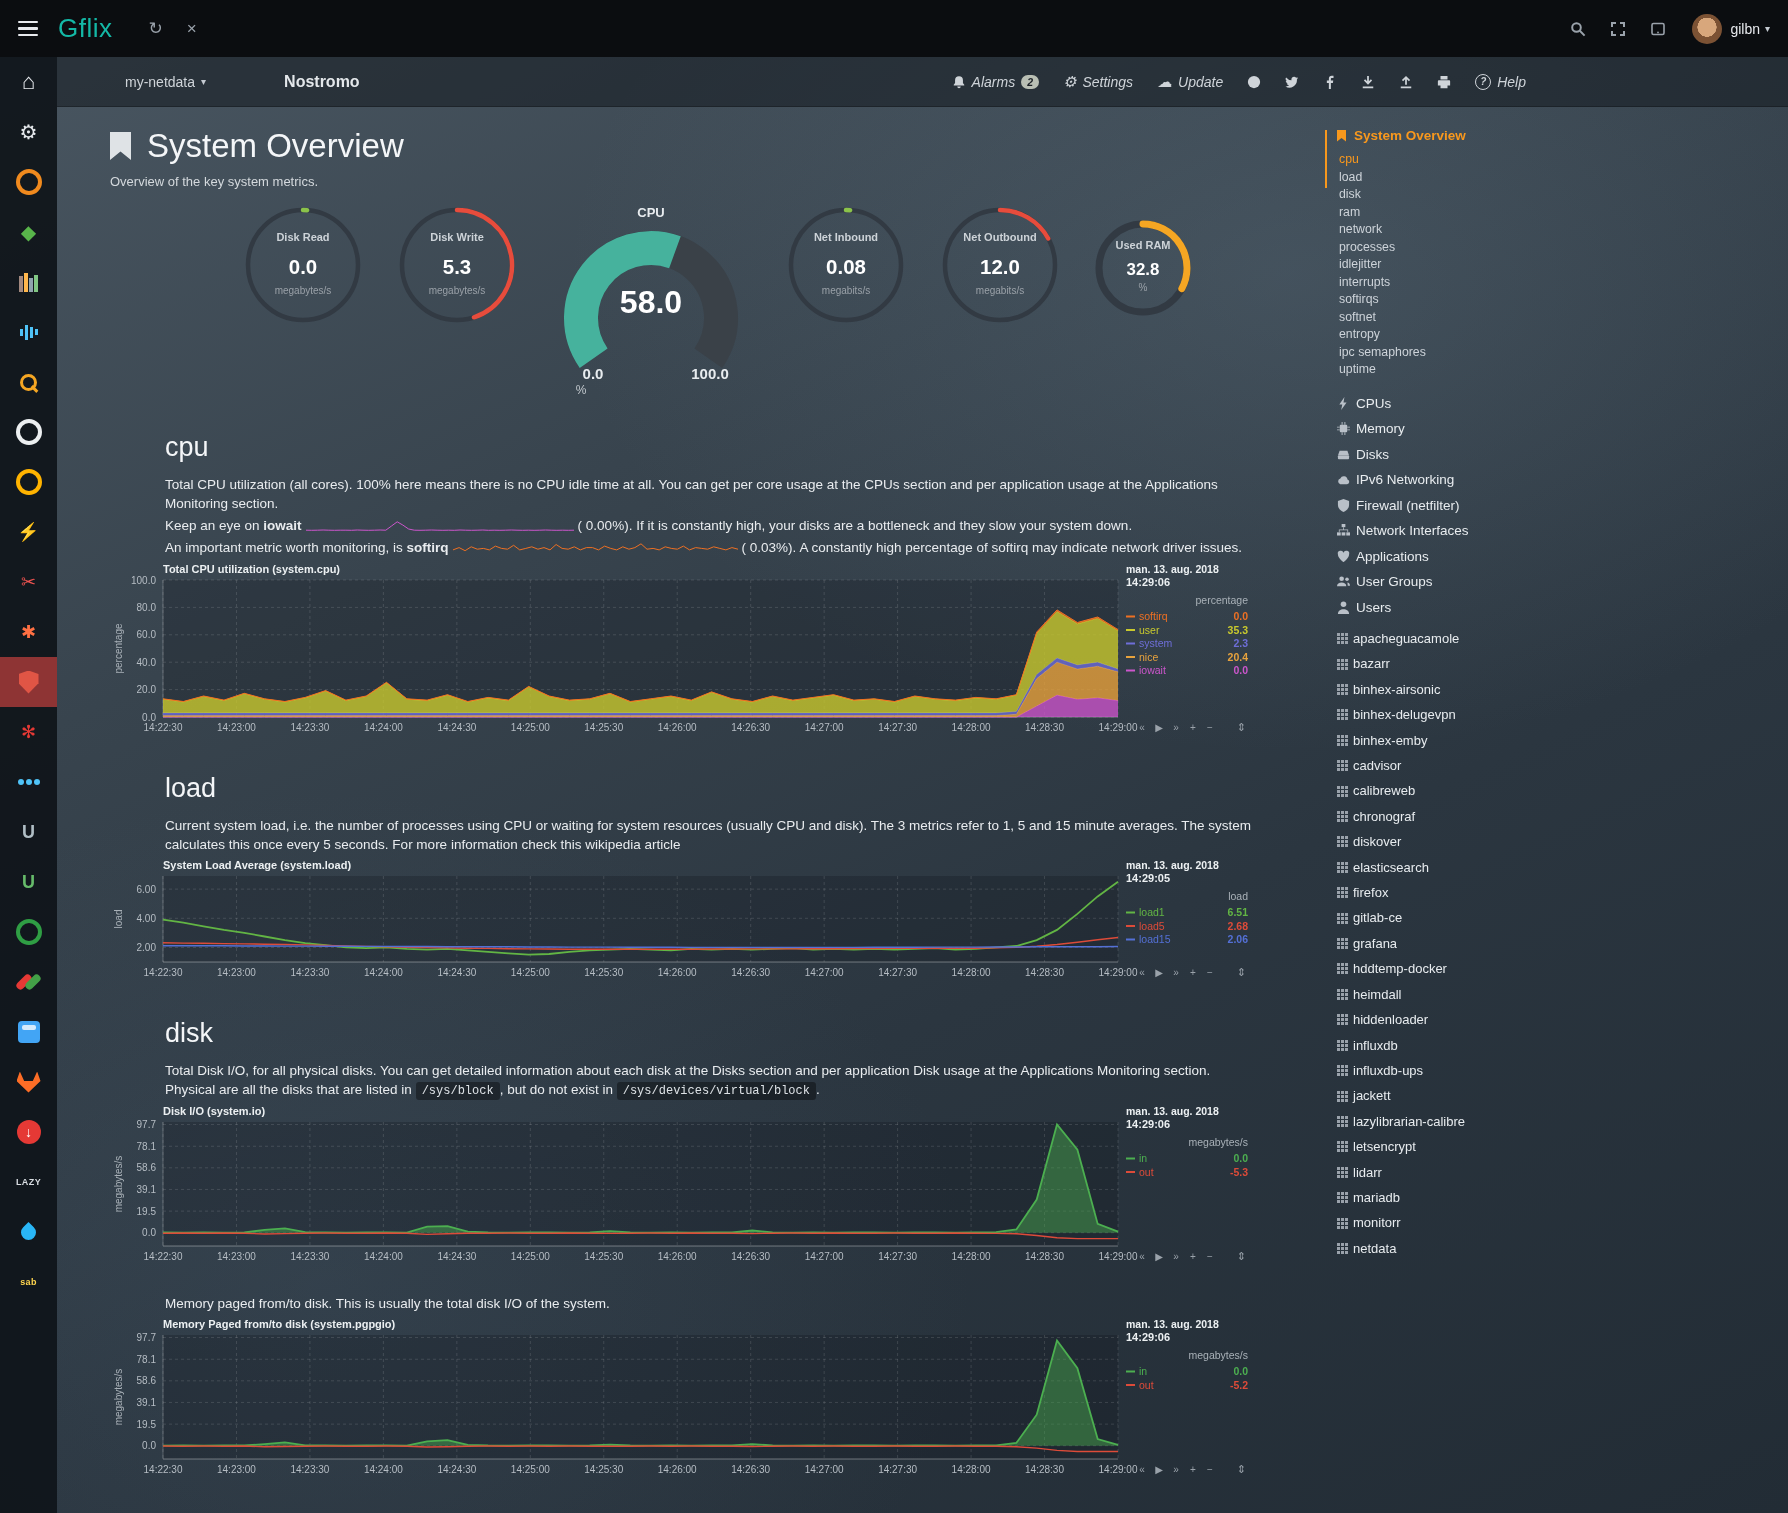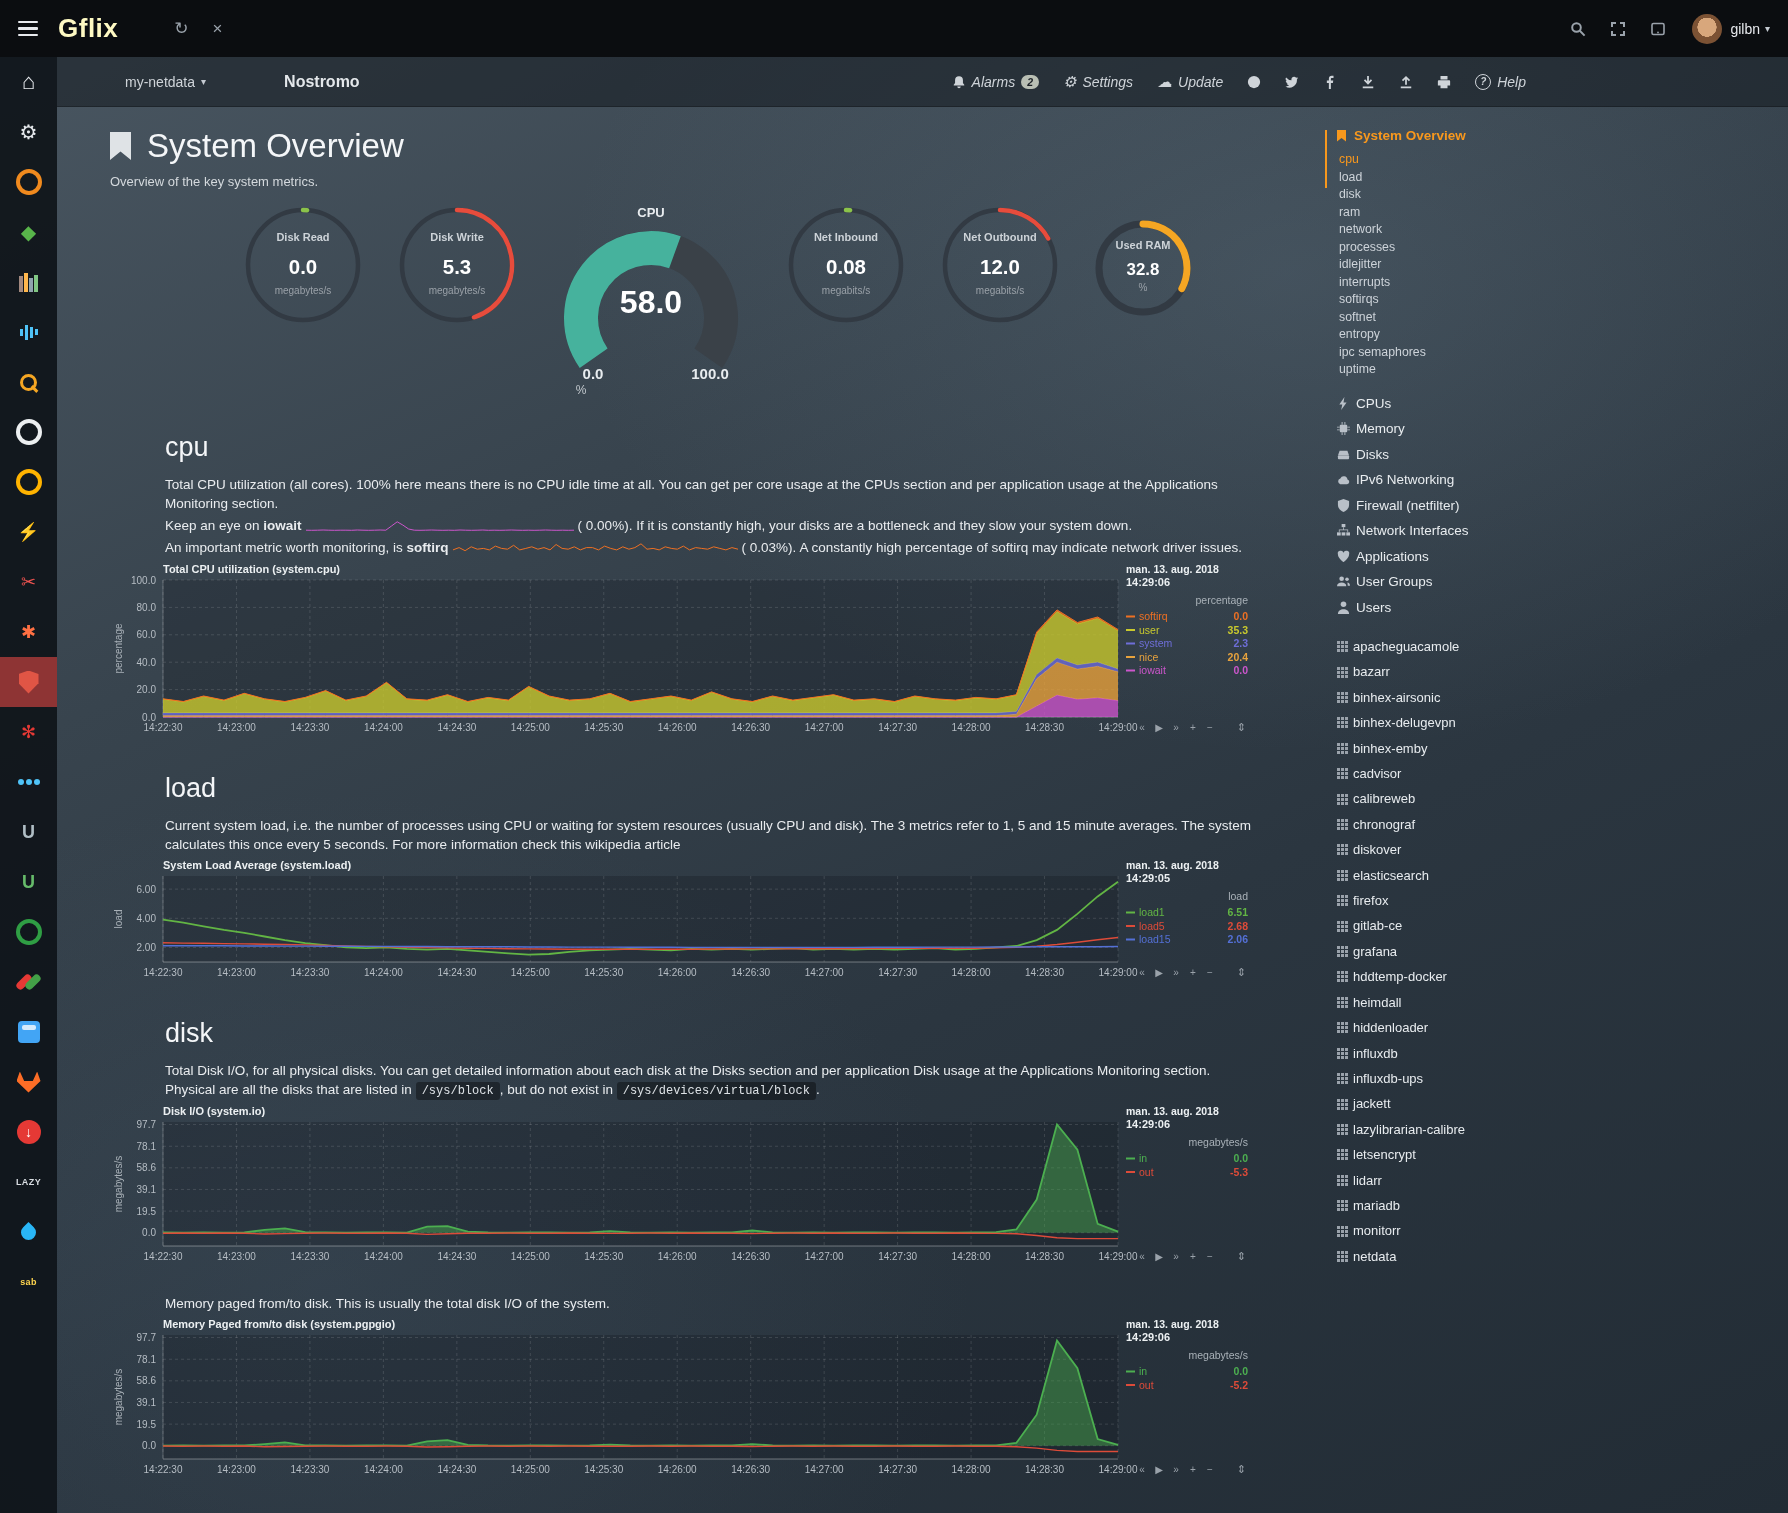--- a/index.html
+++ b/index.html
@@ -10,21 +10,21 @@
       radial-gradient(1000px 760px at 18% 85%, rgba(70,88,104,0.30), transparent 65%),
       linear-gradient(155deg,#4a5762 0%,#38444e 32%,#2b3640 62%,#222c35 100%);}
   svg text{font-family:"Liberation Sans",sans-serif;}
 
   
   #topbar{position:absolute;top:0;left:0;width:100%;height:57px;background:#0b0d10;
     display:flex;align-items:center;justify-content:space-between;z-index:30;}
   .tb-left,.tb-right{display:flex;align-items:center;}
   .hamburger{display:inline-flex;flex-direction:column;gap:4px;margin:0 20px 0 18px;cursor:pointer;}
   .hamburger i{width:20px;height:2.5px;background:#e8eaee;border-radius:1px;}
-  .tb-title{font-size:26px;font-weight:bold;color:#fef9c3;letter-spacing:.5px;margin-right:44px;}
+  .tb-title{font-size:26px;font-weight:normal;color:#14b8a6;letter-spacing:.5px;margin-right:24px;}
   .tb-ico{color:#9aa2ab;font-size:17px;margin:0 12px;display:inline-flex;align-items:center;cursor:pointer;}
   .tb-ico svg{width:16px;height:16px;fill:currentColor;stroke:none;}
   .tb-right{margin-right:18px;}
   .avatar{width:30px;height:30px;border-radius:50%;margin:0 8px 0 14px;display:inline-block;
     background:radial-gradient(circle at 50% 44%, #d8a77c 0 42%, #7c5234 43% 75%, #5d3c25 76%);}
   .tb-user{color:#e8eaee;font-size:14px;cursor:pointer;display:inline-flex;align-items:center;gap:5px;}
   .caret{font-size:10px;color:#c4cad1;}
 
   
   #leftrail{position:absolute;top:57px;left:0;width:57px;bottom:0;background:rgba(15,20,26,.93);
@@ -91,21 +91,21 @@
   .toc-header{display:flex;align-items:center;color:#f8981d;font-weight:bold;font-size:13.5px;
     padding-left:12px;cursor:pointer;}
   .toc-sub{margin:8px 0 12px 14px;}
   .toc-sub div{color:#cdd3d9;font-size:12.3px;line-height:17.5px;cursor:pointer;}
   .toc-sub div.active{color:#f8981d;}
   .toc-main{margin-top:8px;}
   .toc-row{display:flex;align-items:center;color:#e8ecef;font-size:13.5px;line-height:25.5px;
     padding-left:12px;cursor:pointer;white-space:nowrap;}
   .toc-ico{display:inline-flex;width:19px;color:#b9c0c8;flex:none;}
   .toc-ico svg{width:13px;height:13px;fill:currentColor;}
-  .toc-apps{margin-top:14px;}
+  .toc-apps{margin-top:6px;}
   .toc-apps .toc-row{font-size:13px;line-height:25.4px;}
   .grid-ico{width:3px;height:3px;background:#9aa2ab;display:inline-block;margin-right:13px;flex:none;
     box-shadow:4px 0 #9aa2ab,8px 0 #9aa2ab,0 4px #9aa2ab,4px 4px #9aa2ab,8px 4px #9aa2ab,
                0 8px #9aa2ab,4px 8px #9aa2ab,8px 8px #9aa2ab;position:relative;top:-4px;}
 </style>
 </head>
 <body>
 
 <div id="stage">
 

